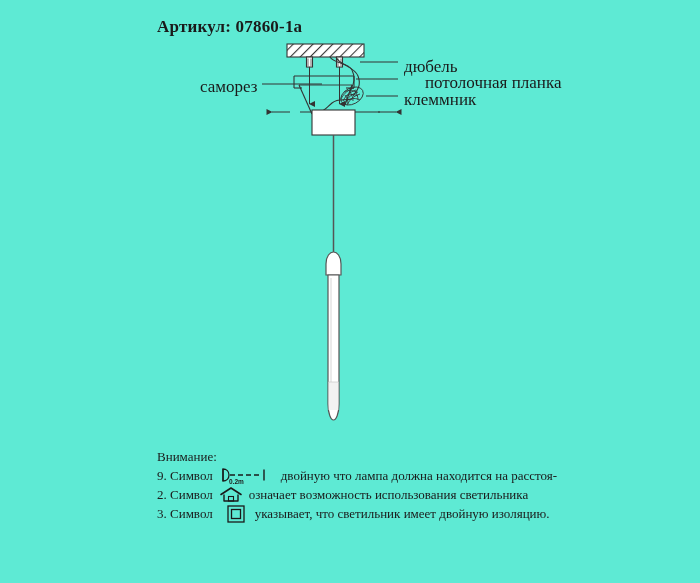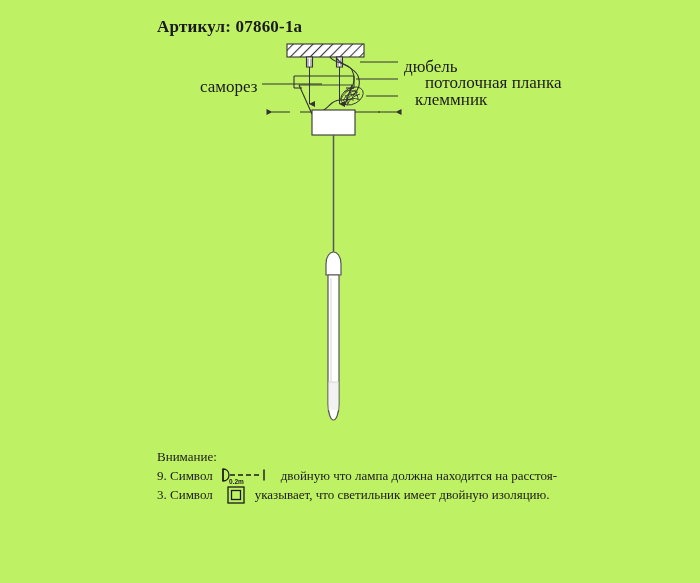--- a/index.html
+++ b/index.html
@@ -4,21 +4,21 @@
 <style>
   html, body {
     margin: 0;
     padding: 0;
     background: #ffffff;
   }
   #page {
     position: relative;
     width: 700px;
     height: 583px;
-    background: #bef264;
+    background: #5eead4;
     overflow: hidden;
     font-family: "Liberation Serif", "DejaVu Serif", serif;
     color: #1a1a1a;
   }
 
   
   #title {
     position: absolute;
     left: 157px;
     top: 17px;
@@ -40,21 +40,21 @@
   
   .callout {
     position: absolute;
     font-size: 17px;
     white-space: nowrap;
     color: #1a1a1a;
   }
   #label-samorez  { left: 200px; top: 77px; }
   #label-dyubel   { left: 404px; top: 57px; }
   #label-planka   { left: 425px; top: 73px; }
-  #label-klemmnik { left: 415px; top: 90px; }
+  #label-klemmnik { left: 404px; top: 90px; }
 
   
   #notice {
     position: absolute;
     left: 157px;
     top: 447px;
     width: 420px;
     font-size: 13px;
     line-height: 19px;
   }
@@ -203,20 +203,31 @@
           <path d="M4,2 C7.5,2 10,4.5 10,8 C10,11.5 7.5,14 4,14 L4,2 Z" fill="none" stroke="#1a1a1a" stroke-width="1.3"></path>
           <line x1="4" y1="2" x2="4" y2="14" stroke="#1a1a1a" stroke-width="1.3"></line>
           <line x1="11" y1="8" x2="42" y2="8" stroke="#1a1a1a" stroke-width="1.3" stroke-dasharray="5,3"></line>
           <line x1="45" y1="2.5" x2="45" y2="13.5" stroke="#1a1a1a" stroke-width="1.4"></line>
           <text x="10" y="17" font-family="'Liberation Sans', sans-serif" font-size="6.5" font-weight="bold" fill="#1a1a1a">0.2m</text>
         </svg>
       </span>
       <span class="txt">двойную что лампа должна находится на расстоя-</span>
     </div>
 
+    <div class="notice-line">
+      <span class="txt">2. Символ</span>
+      <span class="sym">
+        <svg width="24" height="17" viewBox="0 0 24 17" xmlns="http://www.w3.org/2000/svg">
+          <path d="M2,8.5 L12,2 L22,8.5" fill="none" stroke="#1a1a1a" stroke-width="1.6" stroke-linejoin="round" stroke-linecap="round"></path>
+          <path d="M5,8.5 L5,15 L19,15 L19,8.5" fill="none" stroke="#1a1a1a" stroke-width="1.4" stroke-linejoin="round"></path>
+          <rect x="9.5" y="10.5" width="5" height="4.5" fill="none" stroke="#1a1a1a" stroke-width="1.1"></rect>
+        </svg>
+      </span>
+      <span class="txt">означает возможность использования светильника</span>
+    </div>
 
     <div class="notice-line">
       <span class="txt">3. Символ</span>
       <span class="sym" style="margin-left:14px;margin-right:10px;">
         <svg width="18" height="18" viewBox="0 0 18 18" xmlns="http://www.w3.org/2000/svg">
           <rect x="1" y="1" width="16" height="16" fill="none" stroke="#1a1a1a" stroke-width="1.3"></rect>
           <rect x="4.5" y="4.5" width="9" height="9" fill="none" stroke="#1a1a1a" stroke-width="1.3"></rect>
         </svg>
       </span>
       <span class="txt">указывает, что светильник имеет двойную изоляцию.</span>

